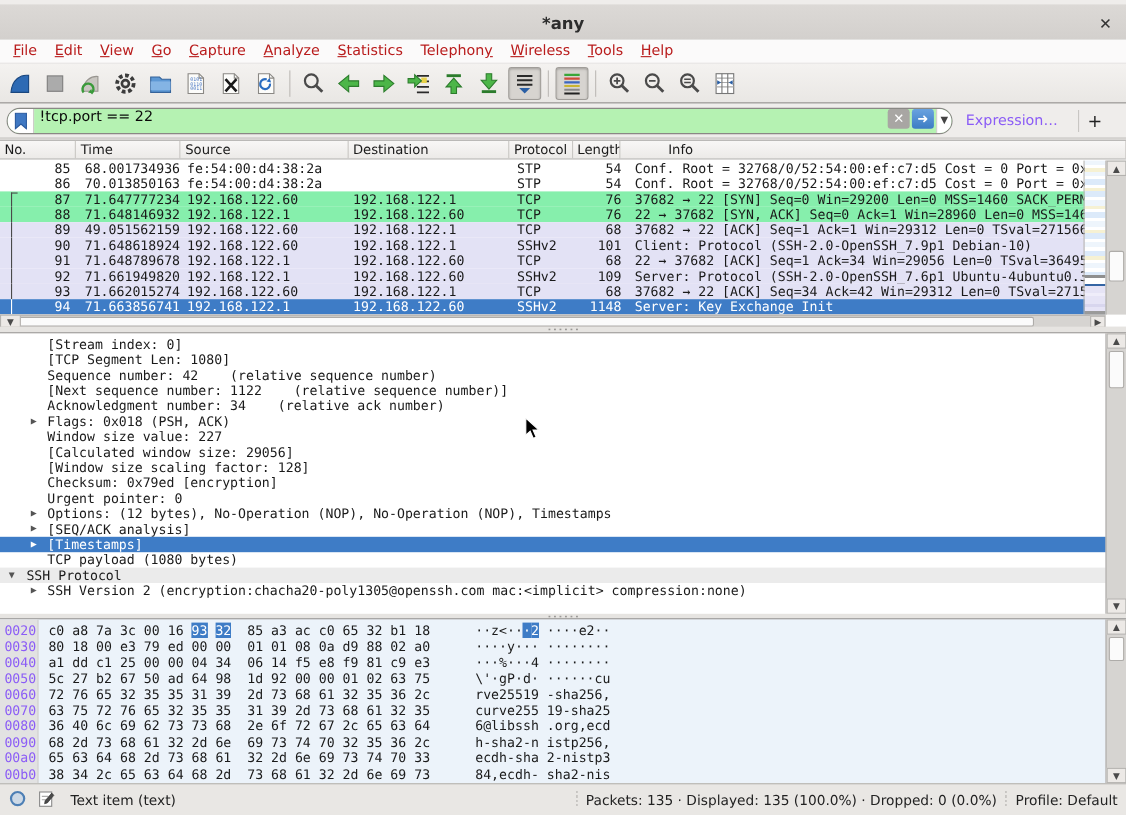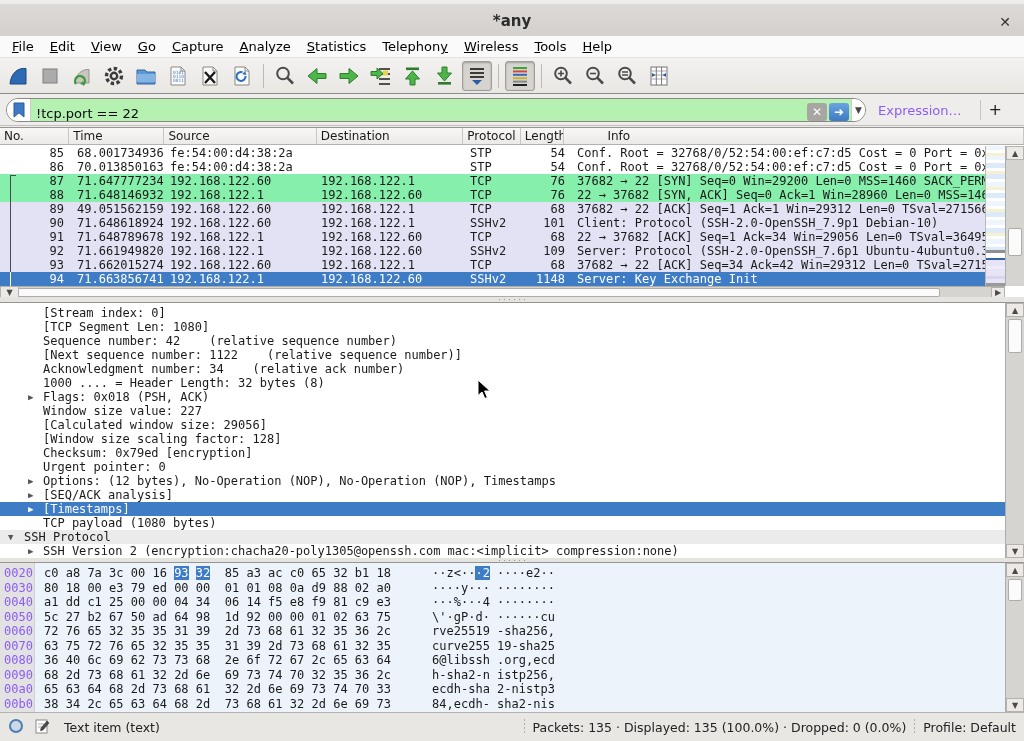--- a/index.html
+++ b/index.html
@@ -8,34 +8,34 @@
           font-family:"DejaVu Sans","Liberation Sans",sans-serif;color:#1a1a1a;}
   
   .titlebar{position:absolute;left:0;top:4px;width:1024px;height:36px;background:linear-gradient(#dcd9d6,#d2cfcc);
             border-bottom:1px solid #bdbab7;}
   .title-text{position:absolute;left:0;right:0;top:8px;text-align:center;font-size:15px;font-weight:bold;color:#2d2d2d;}
   .close-x{position:absolute;right:8px;top:7px;width:22px;height:22px;text-align:center;line-height:22px;
            font-size:14px;color:#333;cursor:default;}
   
   .menubar{position:absolute;left:0;top:36px;width:1024px;height:22px;background:#fbfafa;border-bottom:1px solid #e4e2e0;
            display:flex;align-items:center;padding-left:4px;}
-  .menu-item{padding:12px 8px;font-size:13px;color:#000000;}
+  .menu-item{padding:12px 8px;font-size:13px;color:#b91c1c;}
   .menu-item u{text-decoration:underline;}
   
   .toolbar{position:absolute;left:0;top:58px;width:1024px;height:36px;background:linear-gradient(#f4f2f0,#e9e7e4);
            border-bottom:1px solid #908e8b;display:flex;align-items:center;padding-left:2px;}
   .tb{width:30px;height:30px;display:flex;align-items:center;justify-content:center;margin:0 1px;border:1px solid transparent;border-radius:3px;}
   .tb.pressed{background:#d7d4d0;border:1px solid #a09d99;box-shadow:inset 0 1px 2px rgba(0,0,0,.25);}
   .tb svg{display:block;}
   .tb-sep{width:1px;height:24px;background:#bdbab6;margin:0 5px;}
   
   .filterbar{position:absolute;left:0;top:95px;width:1024px;height:31px;background:#efedeb;border-bottom:1px solid #c2c0bd;
              display:flex;align-items:center;padding:0 6px;}
   .filter-input{flex:0 0 860px;height:24px;border:1px solid #8a8885;border-radius:12px;background:#b5f2b2;
-                display:flex;align-items:flex-end;overflow:hidden;}
+                display:flex;align-items:flex-start;overflow:hidden;}
   .filter-book{width:24px;height:22px;background:#fff;border-right:1px solid #cfcdca;display:flex;align-items:center;justify-content:center;}
   .filter-text{flex:1;padding-left:5px;font-size:13px;color:#0a0a0a;white-space:nowrap;}
   .f-btn{width:20px;height:18px;margin-right:2px;border-radius:3px;display:flex;align-items:center;justify-content:center;
          font-size:12px;font-weight:bold;}
   .f-clear{background:#a8a6a3;color:#fff;}
   .f-apply{background:linear-gradient(#6aa3e0,#3c7cc4);color:#fff;}
   .f-caret{width:14px;height:22px;background:#fff;border-left:1px solid #cfcdca;color:#444;font-size:9px;
            display:flex;align-items:center;justify-content:center;}
   .expression{margin-left:12px;font-size:13px;color:#8b5cf6;}
   .add-btn{margin-left:18px;font-size:16px;color:#222;padding:0 8px;border-left:1px solid #c8c6c3;height:20px;line-height:20px;}
@@ -429,21 +429,20 @@
   <div class="splitter" style="top:297px;height:5px;">
       <div class="grip"></div>
     </div>
 
   <div class="details" id="details" style="padding-top: 3px;">
       <div class="dline d-lvl1">[Stream index: 0]</div>
       <div class="dline d-lvl1">[TCP Segment Len: 1080]</div>
       <div class="dline d-lvl1">Sequence number: 42    (relative sequence number)</div>
       <div class="dline d-lvl1">[Next sequence number: 1122    (relative sequence number)]</div>
       <div class="dline d-lvl1">Acknowledgment number: 34    (relative ack number)</div>
-      <div class="dline d-lvl1">1000 .... = Header Length: 32 bytes (8)</div>
       <div class="dline d-lvl1"><span class="exp">▶</span>Flags: 0x018 (PSH, ACK)</div>
       <div class="dline d-lvl1">Window size value: 227</div>
       <div class="dline d-lvl1">[Calculated window size: 29056]</div>
       <div class="dline d-lvl1">[Window size scaling factor: 128]</div>
       <div class="dline d-lvl1">Checksum: 0x79ed [encryption]</div>
       <div class="dline d-lvl1">Urgent pointer: 0</div>
       <div class="dline d-lvl1"><span class="exp">▶</span>Options: (12 bytes), No-Operation (NOP), No-Operation (NOP), Timestamps</div>
       <div class="dline d-lvl1"><span class="exp">▶</span>[SEQ/ACK analysis]</div>
       <div class="dline d-lvl1 d-sel"><span class="exp">▶</span>[Timestamps]</div>
       <div class="dline d-lvl1">TCP payload (1080 bytes)</div>

